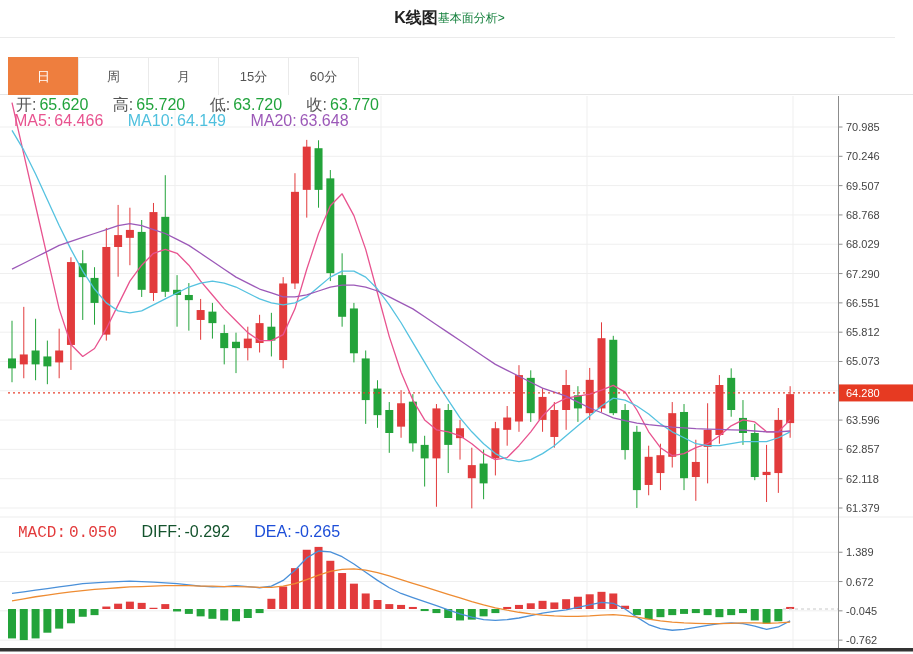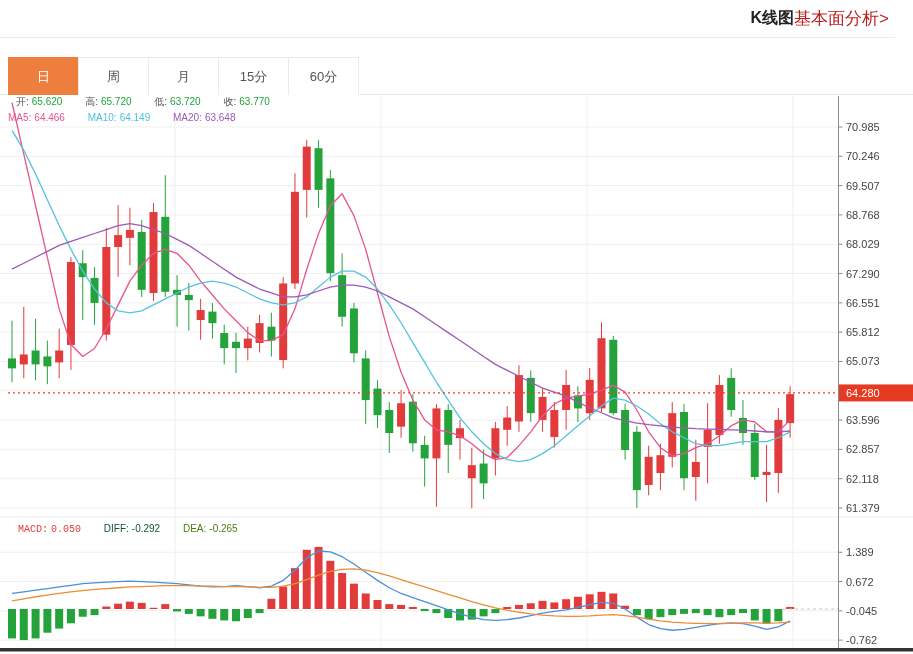--- a/index.html
+++ b/index.html
@@ -1,42 +1,42 @@
 <!DOCTYPE html>
 <html><head>
 <meta charset="utf-8">
 <style>
   html,body{margin:0;padding:0;background:#fff;}
   body{width:913px;height:654px;position:relative;overflow:hidden;
        font-family:"Liberation Sans","DejaVu Sans",sans-serif;}
   .topbar{position:absolute;top:0;left:0;width:895px;height:38px;
           border-bottom:1px solid #ebebeb;display:flex;align-items:center;
-          justify-content:flex-end;box-sizing:border-box;}
+          justify-content:center;box-sizing:border-box;}
   .title{font-size:16px;font-weight:bold;color:#222;margin-left:10px;}
-  .fund-link{font-size:17px;color:#b91c1c;margin-right:6px;text-decoration:none;cursor:pointer;}
+  .fund-link{font-size:12px;color:#15803d;margin-right:6px;text-decoration:none;cursor:pointer;}
   .tabbar{position:absolute;top:57px;left:0;width:913px;height:38px;
           border-bottom:1px solid #e5e5e5;box-sizing:border-box;}
   .tabs{position:absolute;left:8px;top:0;display:flex;height:38px;}
   .tab{width:71px;height:38px;line-height:37px;text-align:center;font-size:13px;
        color:#555;background:#fff;border:1px solid #eaeaea;border-bottom:none;
        margin-left:-1px;box-sizing:border-box;cursor:pointer;}
   .tab:first-child{margin-left:0;}
   .tab.active{background:#ee7e3e;border-color:#ee7e3e;color:#fff;}
   svg#chart{position:absolute;top:0;left:0;}
-  .legend{position:absolute;font-size:10px;white-space:nowrap;z-index:3;}
+  .legend{position:absolute;font-size:16px;white-space:nowrap;z-index:3;}
   .legend span{margin-right:3px;}
   .lab{color:#555;}
   .v-green{color:#21a33c;}
   .gap{display:inline-block;width:14px;}
   .c-ma5{color:#e8538f;}
   .c-ma10{color:#4fc0de;}
   .c-ma20{color:#9c59b8;}
   .c-macd{color:#e23b3c;font-family:Liberation Mono, monospace;}
   .c-diff{color:#14532d;}
-  .c-dea{color:#4d7c0f;}
+  .c-dea{color:#1d4ed8;}
 </style>
 </head>
 <body>
 
 <div class="topbar">
   <div class="title">K线图</div>
   <a class="fund-link">基本面分析&gt;</a>
 </div>
 
 <div class="tabbar">
@@ -331,21 +331,21 @@
     <rect x="0" y="648" width="913" height="3.5" fill="#333333"></rect>
   </svg>
 
 <div class="legend" style="top:95px;left:16px;">
   <span class="lab">开:</span><span class="v-green">65.620</span><span class="gap"></span>
   <span class="lab">高:</span><span class="v-green">65.720</span><span class="gap"></span>
   <span class="lab">低:</span><span class="v-green">63.720</span><span class="gap"></span>
   <span class="lab">收:</span><span class="v-green">63.770</span>
 </div>
 
-<div class="legend" style="top:112px;left:8px;">
+<div class="legend" style="top:112px;left:14px;">
   <span class="c-ma5">MA5:</span><span class="c-ma5">64.466</span><span class="gap"></span>
   <span class="c-ma10">MA10:</span><span class="c-ma10">64.149</span><span class="gap"></span>
   <span class="c-ma20">MA20:</span><span class="c-ma20">63.648</span>
 </div>
 
 <div class="legend" style="top:523px;left:18px;">
   <span class="c-macd">MACD:</span><span class="c-macd">0.050</span><span class="gap"></span>
   <span class="c-diff">DIFF:</span><span class="c-diff">-0.292</span><span class="gap"></span>
   <span class="c-dea">DEA:</span><span class="c-dea">-0.265</span>
 </div>

